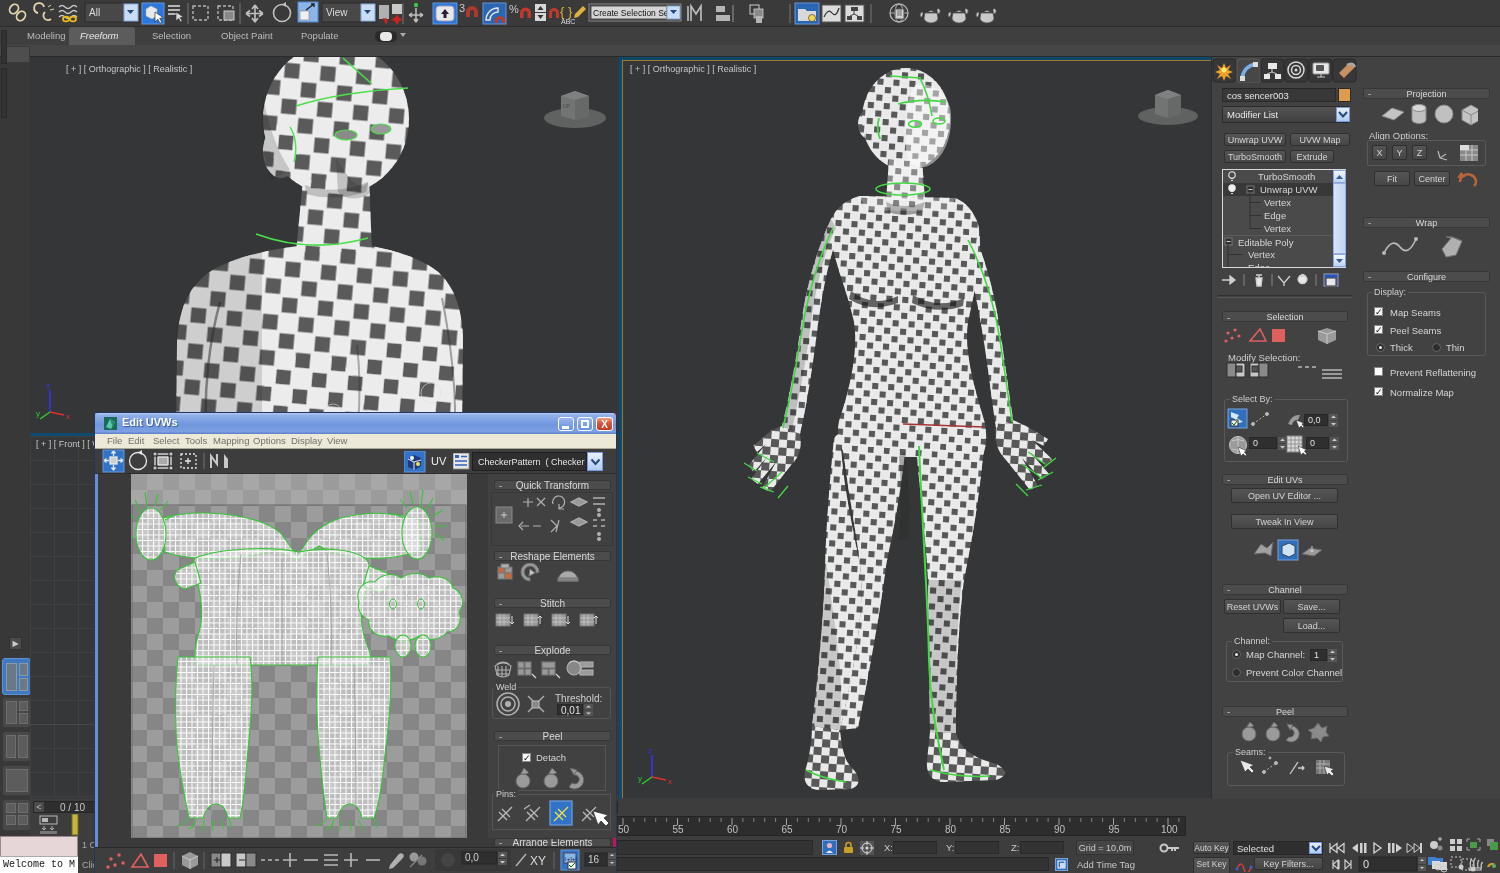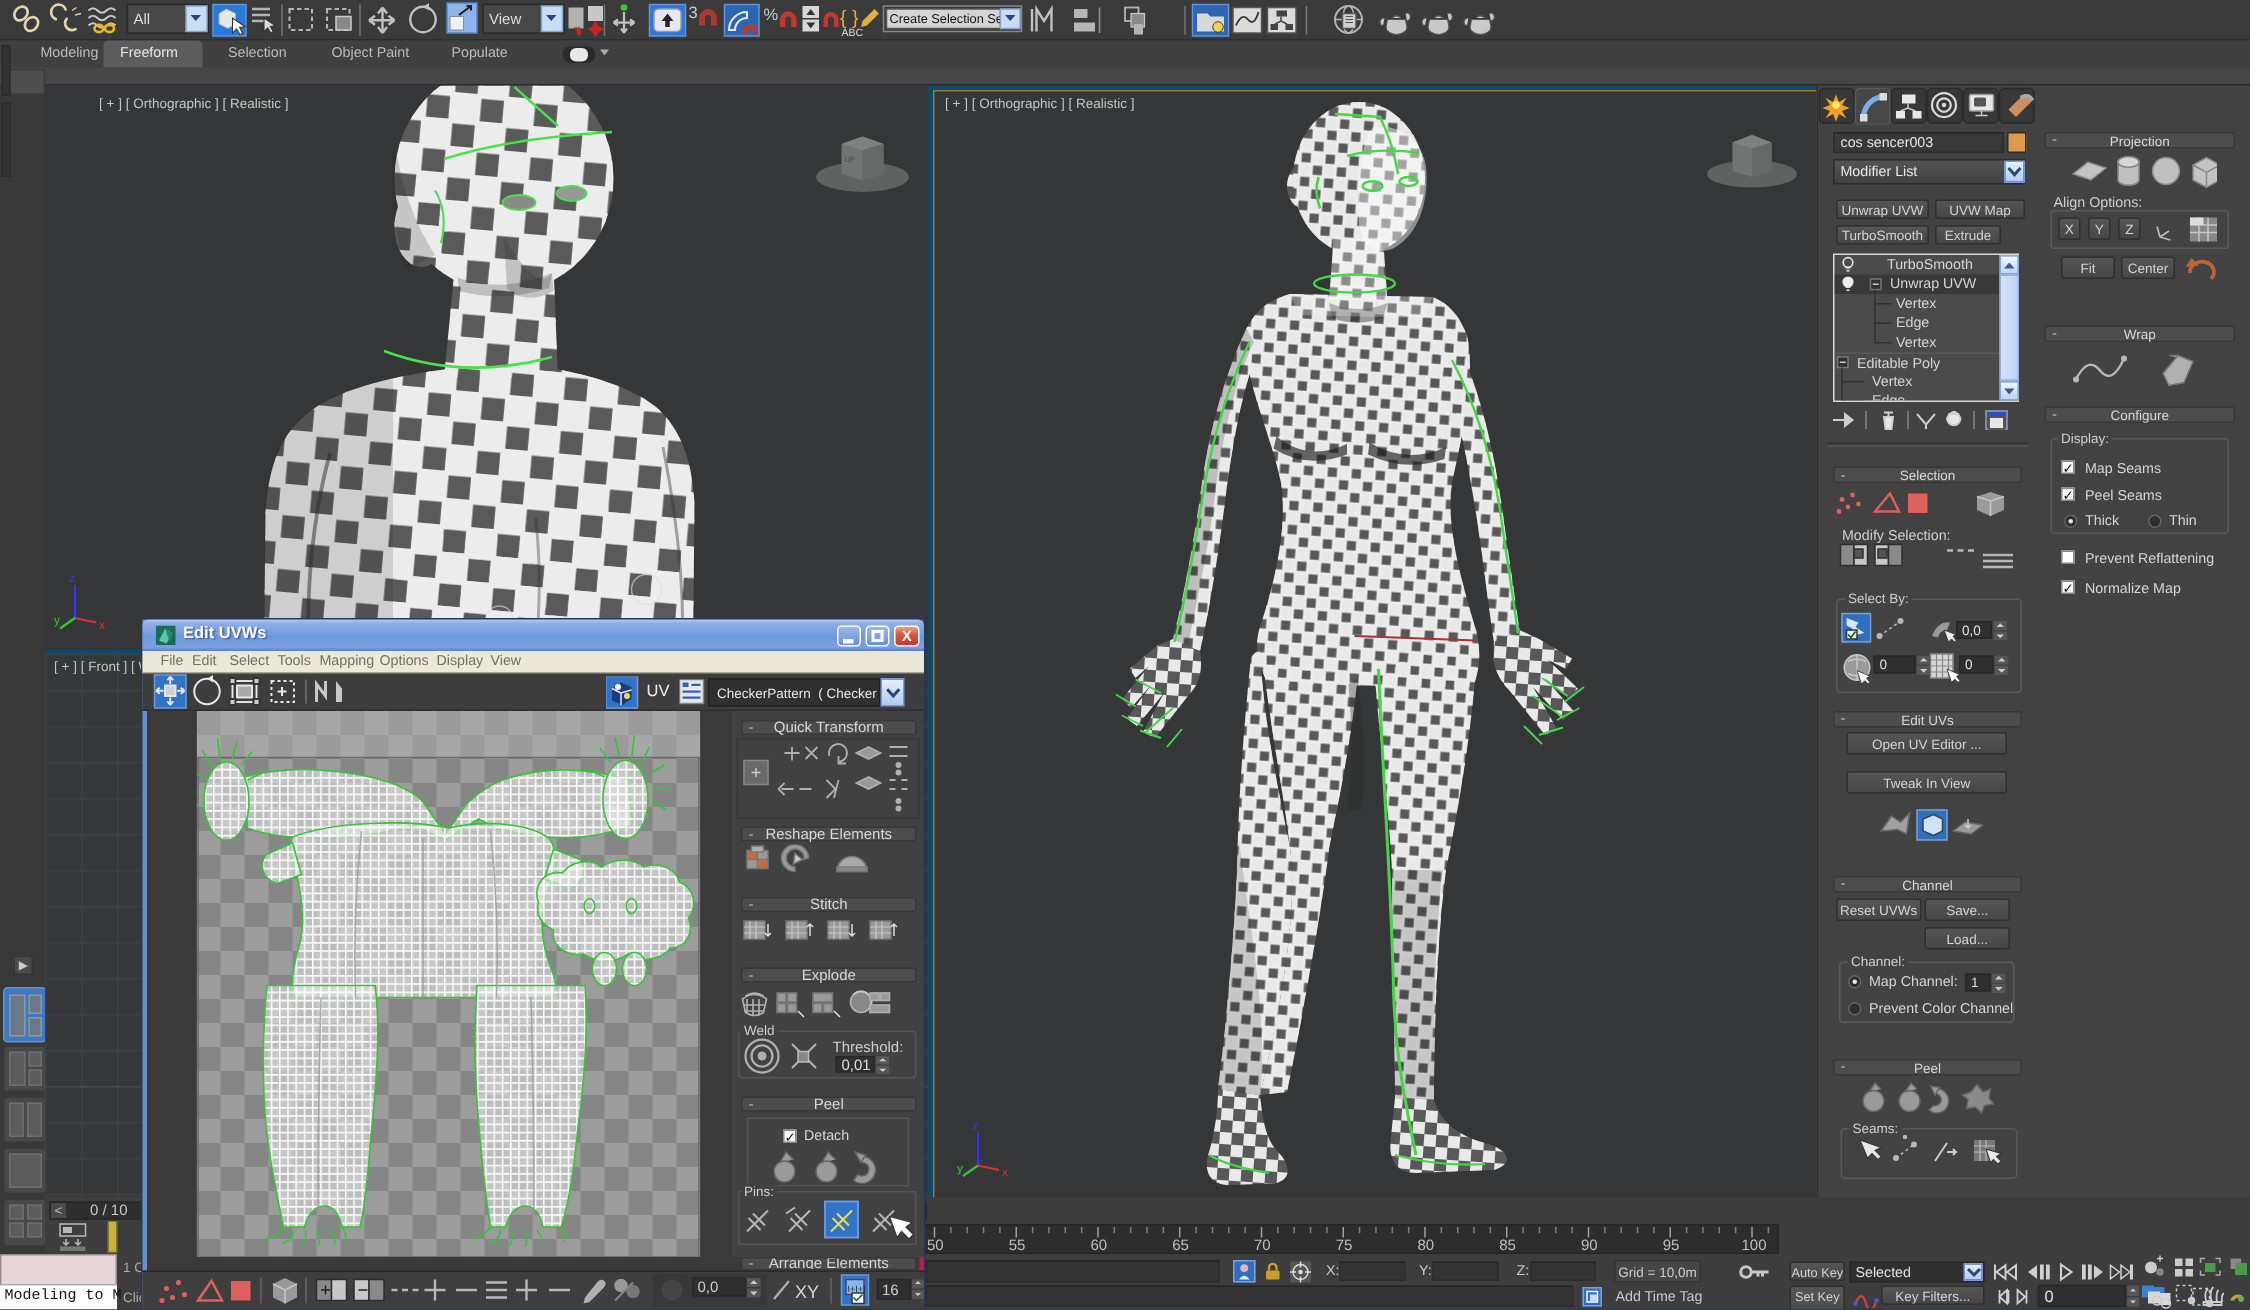--- a/index.html
+++ b/index.html
@@ -144,21 +144,21 @@
     <g stroke="#777" stroke-width="1">
           <path d="M188 3 v21 M240 3 v21 M268 13 l0 0"></path>
           <path d="M403 3 v21 M461 25 l0 0 M790 4 v19 M871 4 v19"></path>
         </g>
   </svg>
   </div>
 
   <div class="abs" id="ribbon" style="left:0;top:27px;width:1500px;height:18px;background:#3f3f3f;text-align:right;">
     <div class="abs" style="left:69px;top:0;width:66px;height:18px;background:#5c5c5c;border-radius:3px 3px 0 0;"></div>
     <div class="abs" style="left:27px;top:3px;color:#bcbcbc;">Modeling</div>
-    <div class="abs" style="left:80px;top:3px;color:#e8e8e8;">Freeform</div>
+    <div class="abs" style="left:80px;top:3px;color:#e8e8e8;font-style:italic;">Freeform</div>
     <div class="abs" style="left:152px;top:3px;color:#bcbcbc;">Selection</div>
     <div class="abs" style="left:221px;top:3px;color:#bcbcbc;">Object Paint</div>
     <div class="abs" style="left:301px;top:3px;color:#bcbcbc;">Populate</div>
     <div class="abs" style="left:375px;top:4px;width:22px;height:11px;background:#2a2a2a;border-radius:5px;"></div>
     <div class="abs" style="left:380px;top:5px;width:12px;height:9px;background:#e8e8e8;border-radius:4px;"></div>
     <div class="abs" style="left:400px;top:6px;width:0;height:0;border-left:3px solid transparent;border-right:3px solid transparent;border-top:4px solid #aaa;"></div>
   </div>
   <div class="abs" id="ribbonstrip" style="left:0;top:45px;width:1500px;height:12px;background:#464646;border-bottom:1px solid #2a2a2a;"></div>
 
   <div class="abs" id="leftstrip" style="left:0;top:57px;width:30px;height:781px;background:#383838;"></div>
@@ -807,21 +807,21 @@
         <circle cx="13" cy="12" r="3" fill="none" stroke="#ccc"></circle>
       <rect x="26" y="2" width="10" height="10" fill="none" stroke="#ccc" stroke-dasharray="2 2"></rect>
         <circle cx="36" cy="12" r="2.5" fill="#ccc"></circle>
       <path d="M46 13 q-2 -6 1 -9 m2.5 9 q-2 -7 1 -10 m2.5 10 q-1 -6 1 -8 m2.5 8 q-1 -4 1 -6 M44 13 h12 v2 h-12 z" stroke="#ccc" fill="none" stroke-width="1.2"></path>
       <path d="M62 12 a5 5 0 0 1 8 -3 l-1.5 1.5 a3 3 0 0 0 -4 1.5 z" fill="#c8a030"></path>
         <circle cx="69" cy="11" r="2" fill="#6a6"></circle>
     </g>
   </svg>
 
   <div class="abs" style="left:0;top:836px;width:78px;height:37px;background:#e6d6d8;border:1px solid #9a8a8c;"></div>
-  <div class="abs" style="left:0;top:856px;width:78px;height:17px;background:#fff;border-top:1px solid #aaa;color:#111;font-family:'Liberation Mono',monospace;font-size:10px;line-height:16px;padding-left:3px;white-space:nowrap;">Modeling to M</div>
+  <div class="abs" style="left:0;top:856px;width:78px;height:17px;background:#fff;border-top:1px solid #aaa;color:#111;font-family:'Liberation Mono',monospace;font-size:10px;line-height:16px;padding-left:3px;white-space:nowrap;">Welcome to M</div>
   <div class="abs" style="left:82px;top:840px;color:#aaa;font-size:9px;">1 C</div>
   <div class="abs" style="left:82px;top:860px;color:#aaa;font-size:9px;">Clic</div>
 
   <div class="abs" id="uvw" style="left:95px;top:413px;width:521px;height:460px;background:#3a3a3a;border-left:3px solid #6a8fd0;border-right:3px solid #be185d;border-top:0;box-shadow:0 0 0 1px #27355e;">
 
     <div class="abs" style="left:-3px;top:0;width:521px;height:21px;background:linear-gradient(#b5cbf2 0%,#8fafe9 12%,#7096dd 55%,#7da0e2 88%,#5a7fc8 100%);border-radius:4px 4px 0 0;"></div>
     <svg class="abs" style="left:6px;top:4px" width="14" height="14">
         <rect width="13" height="13" fill="#1a6a58"></rect>
         <path d="M2 10 L6 2 l5 3 l-4 7 z" fill="#58c8a8"></path>
         <path d="M6 2 l5 3 l-2 6 z" fill="#2a8a6a"></path>

